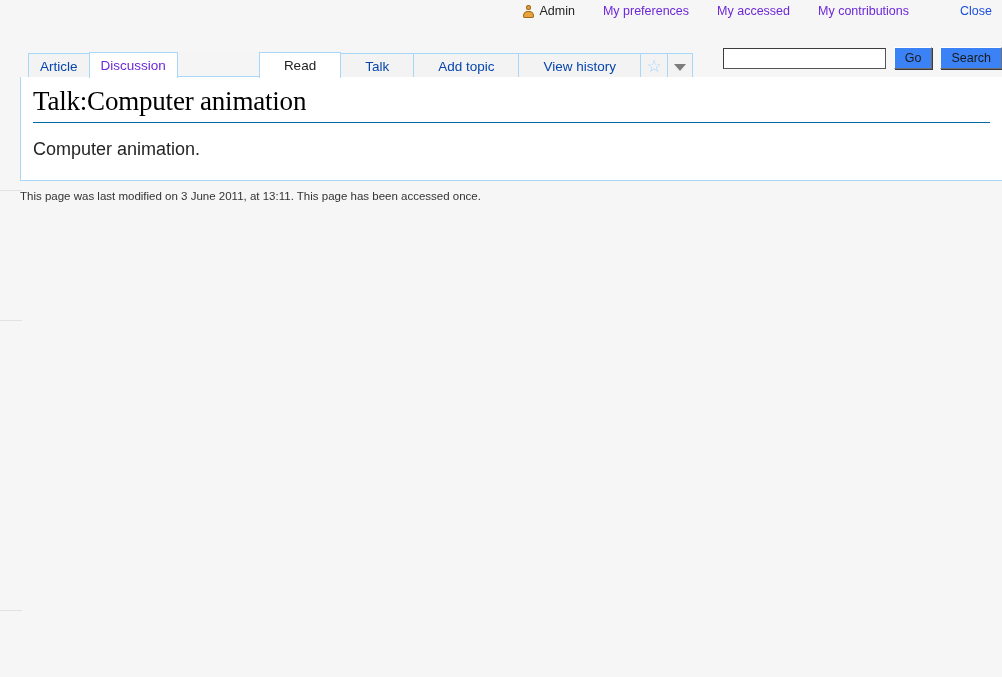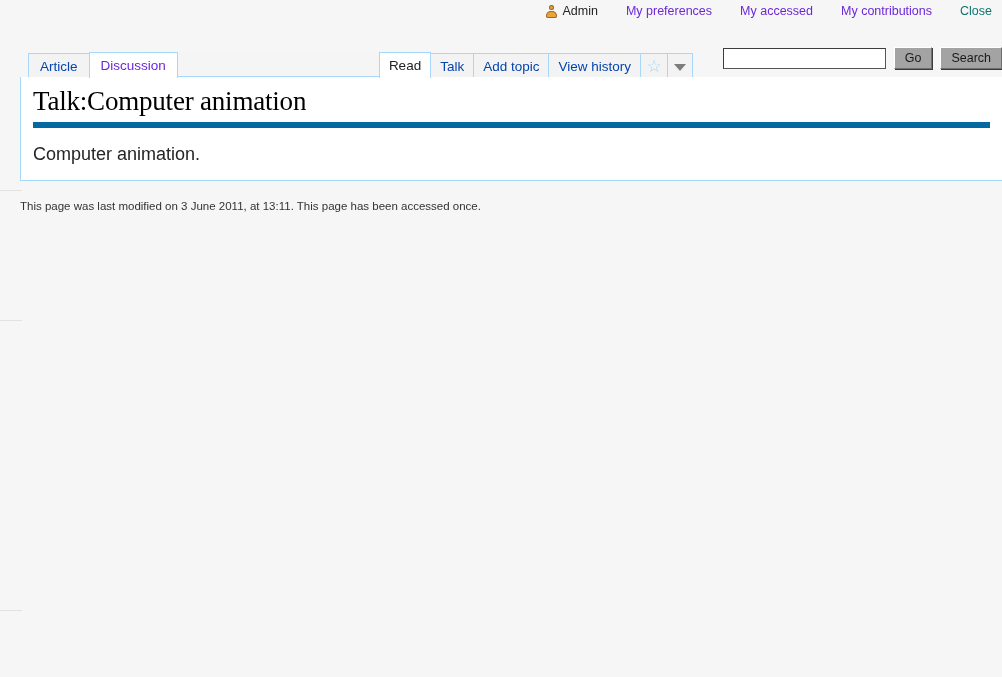--- a/index.html
+++ b/index.html
@@ -62,21 +62,22 @@
     box-shadow: 0 0 0 1px #9c6b1d inset;
   }
   #personal-bar .p-label {
     color: #252525;
   }
   #personal-bar a {
     color: #6d28d9;
     text-decoration: none;
   }
   #personal-bar a.close-link {
-    color: #0f766e;
+    color: #1d4ed8;
+    margin-left: 23px;
   }
 
   
   #left-rail {
     position: absolute;
     left: 0;
     top: 0;
     width: 10px;
     height: 677px;
     background: #f6f6f6;
@@ -152,21 +153,21 @@
     position: absolute;
     right: 310px;
     top: 0;
     display: flex;
     align-items: flex-end;
     height: 33px;
   }
   .atab {
     height: 25px;
     line-height: 25px;
-    padding: 0 9px;
+    padding: 0 24px;
     font-size: 13.5px;
     background: #f3f3f3;
     border: 1px solid #a7d7f9;
     border-bottom: none;
     margin-right: -1px;
     box-sizing: border-box;
     white-space: nowrap;
     position: relative;
     top: 1px;
   }
@@ -225,21 +226,21 @@
     outline: none;
     color: #111;
   }
   .winbtn {
     height: 22px;
     min-width: 38px;
     padding: 0 10px;
     font-family: "Liberation Sans", sans-serif;
     font-size: 12.5px;
     color: #1a1a1a;
-    background: #a3a3a3;
+    background: #3b82f6;
     border-top: 1px solid #ffffff;
     border-left: 1px solid #ffffff;
     border-right: 1px solid #6f6f6f;
     border-bottom: 1px solid #6f6f6f;
     box-shadow: 1px 1px 0 0 #3b3b3b;
     box-sizing: border-box;
     cursor: default;
   }
   #btn-search { min-width: 60px; }
 
@@ -258,35 +259,35 @@
     padding: 10px 12px 0 12px;
   }
   #page-title {
     font-family: "Liberation Serif", serif;
     font-size: 27px;
     font-weight: normal;
     line-height: 1.1;
     color: #000000;
     margin: 0 0 0 0;
     padding: 0 0 5px 0;
-    border-bottom: 6px solid #0369a1;
+    border-bottom: 1px solid #0369a1;
     letter-spacing: -0.2px;
   }
   #body-text {
     margin: 13px 0 0 0;
     font-size: 18px;
     line-height: 1.5;
     color: #252525;
   }
 
   
   #footer {
     position: absolute;
     left: 20px;
-    top: 198px;
+    top: 188px;
     right: 0;
     font-size: 11.5px;
     color: #333333;
     line-height: 1.4;
   }
 </style>
 </head>
 <body>
 
 <div id="personal-bar">

